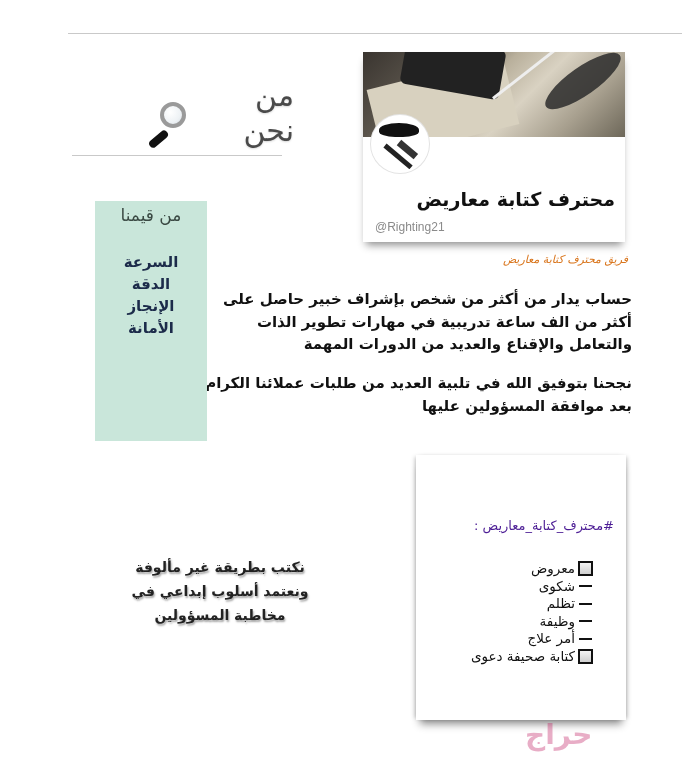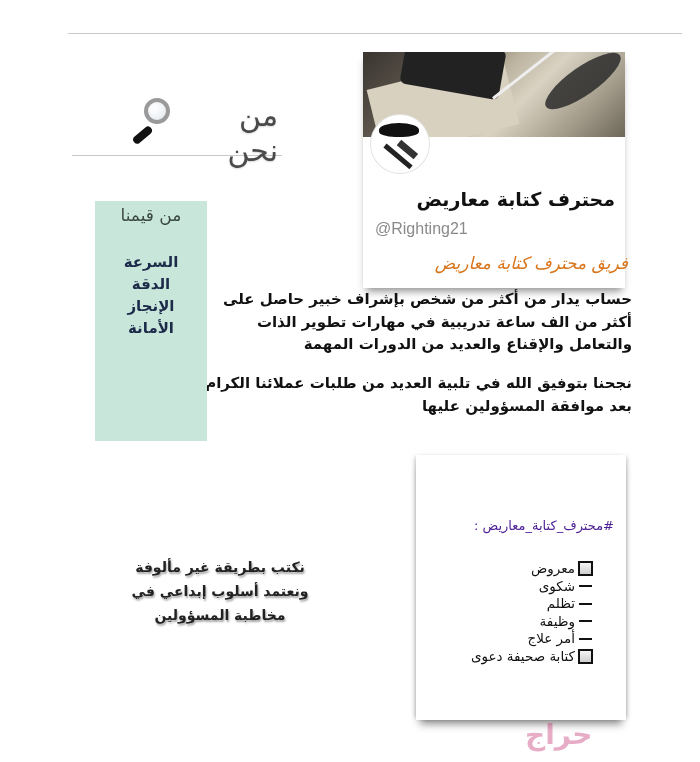--- a/index.html
+++ b/index.html
@@ -3,44 +3,44 @@
 <meta charset="utf-8">
 <style>
   html, body { margin: 0; padding: 0; }
   body {
     width: 700px; height: 762px; background: #ffffff; position: relative; overflow: hidden;
     font-family: "DejaVu Sans", sans-serif; color: #1a1a1a;
   }
   .rule { position: absolute; height: 1px; background: #c9c9c9; }
 
   
-  .who { position: absolute; left: 128px; top: 98px; width: 150px; height: 50px; display: flex; align-items: flex-start; direction: rtl; }
+  .who { position: absolute; left: 144px; top: 98px; width: 150px; height: 50px; display: flex; align-items: flex-end; direction: rtl; }
   .who-text { font-size: 30px; color: #4a4a4a; font-family: "DejaVu Sans", sans-serif; letter-spacing: -1px; text-shadow: 0 1px 2px rgba(0,0,0,0.15); }
   .mag { position: relative; width: 48px; height: 46px; margin-right: 4px; }
   .mag .lens { position: absolute; left: 16px; top: 0; width: 26px; height: 26px; border-radius: 50%;
     border: 4px solid #9a9a9a; background: radial-gradient(circle at 35% 35%, #ffffff 0%, #eef2f5 60%, #d6dde3 100%); box-sizing: border-box; }
   .mag .handle { position: absolute; left: 1px; top: 26px; width: 22px; height: 8px; background: #111; border-radius: 4px; transform: rotate(-40deg); transform-origin: right center; }
 
   
-  .card { position: absolute; left: 363px; top: 52px; width: 262px; height: 236px; background: #fff;
+  .card { position: absolute; left: 363px; top: 52px; width: 262px; height: 190px; background: #fff;
     box-shadow: 0 6px 8px -3px rgba(0,0,0,0.45); }
   .cover { position: absolute; left: 0; top: 0; width: 262px; height: 85px; overflow: hidden;
     background: linear-gradient(135deg, #3a3530 0%, #5a544b 25%, #b9b09c 45%, #d9d2c2 60%, #a79f8e 80%, #6d6759 100%); }
   .cover .paper { position: absolute; left: 10px; top: 20px; width: 140px; height: 70px; background: #d8d1bf; transform: rotate(-14deg); }
   .cover .book { position: absolute; left: 40px; top: -10px; width: 100px; height: 50px; background: #222; border-radius: 6px; transform: rotate(10deg); }
   .cover .quill { position: absolute; left: 130px; top: 45px; width: 120px; height: 3px; background: #eee; transform: rotate(-38deg); transform-origin: left center; }
   .cover .feather { position: absolute; left: 175px; top: 15px; width: 90px; height: 28px; background: #2b2b2b; border-radius: 50%; transform: rotate(-35deg); opacity: 0.85; }
   .avatar { position: absolute; left: 8px; top: 63px; width: 54px; height: 54px; border-radius: 50%; background: #fff; border: 2px solid #fff; overflow: hidden; box-shadow: 0 0 0 1px #e3e3e3; }
   .avatar .ink { position: absolute; left: 6px; top: 6px; width: 40px; height: 14px; background: #111; border-radius: 50% 50% 40% 40%; }
   .avatar .pen1 { position: absolute; left: 12px; top: 26px; width: 34px; height: 5px; background: #222; transform: rotate(40deg); transform-origin: left center; }
   .avatar .pen2 { position: absolute; left: 26px; top: 22px; width: 22px; height: 7px; background: #333; transform: rotate(40deg); transform-origin: left center; }
   .card-title { position: absolute; right: 10px; top: 136px; font-size: 19px; font-weight: bold; color: #111; direction: rtl; }
-  .card-handle { position: absolute; left: 12px; top: 168px; font-size: 16px; color: #8a8a8a; font-family: "Liberation Sans", sans-serif; }
+  .card-handle { position: absolute; left: 12px; top: 168px; font-size: 12px; color: #8a8a8a; font-family: "Liberation Sans", sans-serif; }
 
-  .team { position: absolute; right: 72px; top: 253px; font-size: 17px; color: #d9751c; direction: rtl; font-style: italic; }
+  .team { position: absolute; right: 72px; top: 253px; font-size: 11px; color: #d9751c; direction: rtl; font-style: italic; }
 
   .para { position: absolute; right: 68px; width: 430px; font-size: 15px; line-height: 22.5px; direction: rtl; text-align: right; color: #111; font-weight: bold; }
   .para1 { top: 288px; }
   .para2 { top: 372px; }
 
   
   .values { position: absolute; left: 95px; top: 201px; width: 112px; height: 240px; background: #c9e6da; text-align: center; direction: rtl; }
   .values-title { margin-top: 4px; font-size: 17px; color: #3b4a44; }
   .values-list { margin-top: 26px; font-size: 15px; line-height: 22px; font-weight: bold; color: #1c2b4a; }
 

